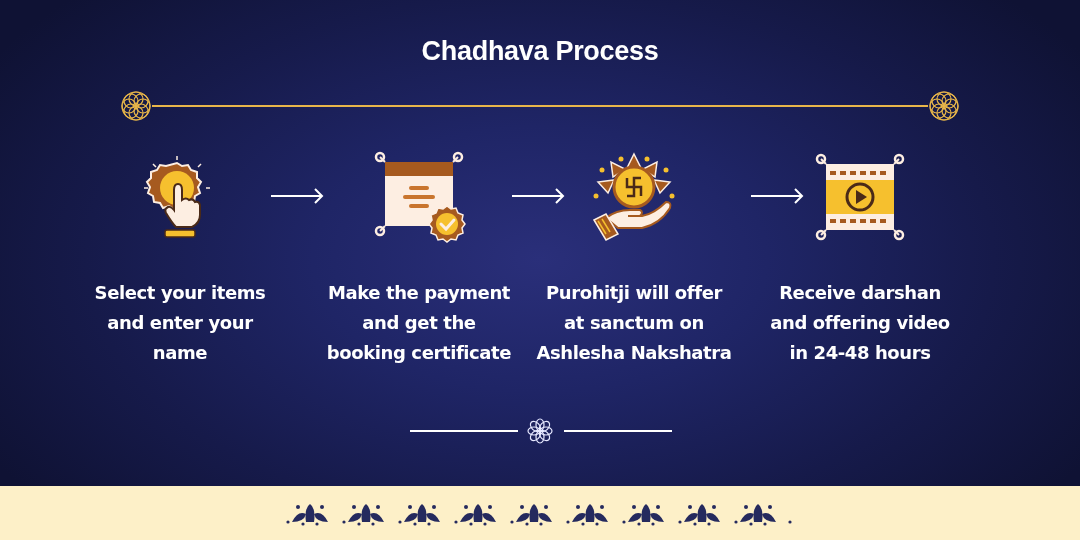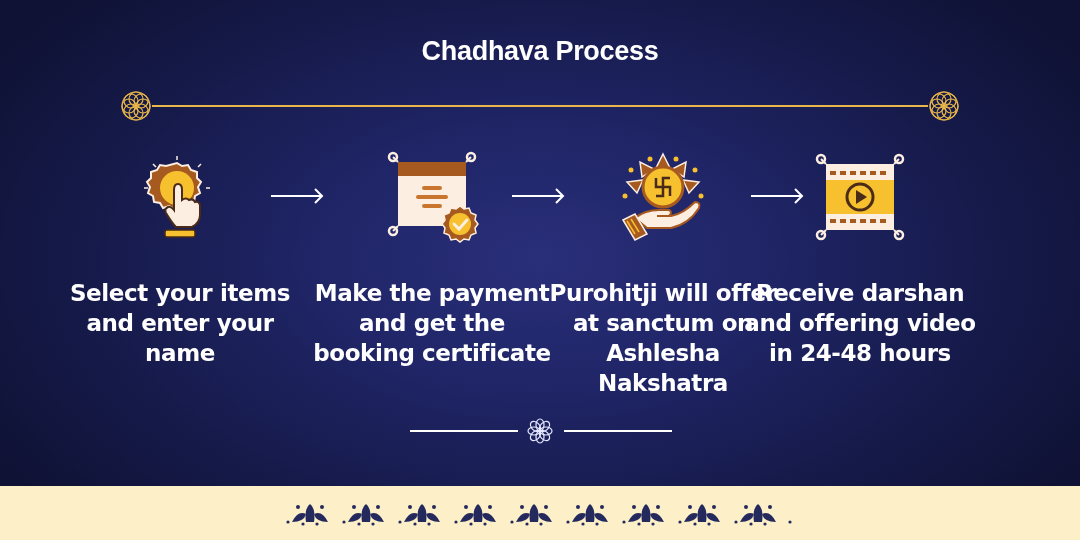--- a/index.html
+++ b/index.html
@@ -18,21 +18,21 @@
   .top-divider { position: absolute; top: 90px; left: 120px; width: 840px; height: 32px; }
   .top-divider .line { position: absolute; left: 32px; right: 32px; top: 15px; height: 1.5px; background: #e8b64a; }
   .rosette { position: absolute; top: 0; width: 32px; height: 32px; }
   .rosette.left { left: 0; }
   .rosette.right { right: 0; }
 
   .steps { position: absolute; top: 150px; left: 0; width: 1080px; height: 230px; }
   .step { position: absolute; top: 0; width: 240px; text-align: center; }
   .step .icon { width: 100px; height: 100px; margin: 0 auto; display: block; }
   .step .label {
-    margin-top: 28px; color: #ffffff; font-weight: bold; font-size: 23px;
+    margin-top: 28px; color: #ffffff; font-weight: bold; font-size: 18px;
     line-height: 30px; font-family: "DejaVu Sans", sans-serif; letter-spacing: -0.4px;
     white-space: pre-line;
   }
   .arrow { position: absolute; top: 186px; width: 54px; height: 20px; }
 
   .bottom-divider { position: absolute; top: 415px; left: 410px; width: 262px; height: 30px; }
   .bottom-divider .l1 { position: absolute; left: 0; width: 108px; top: 15px; height: 1.5px; background: #ffffff; }
   .bottom-divider .l2 { position: absolute; right: 0; width: 108px; top: 15px; height: 1.5px; background: #ffffff; }
   .bottom-divider svg { position: absolute; left: 117px; top: 3px; }
 
@@ -96,21 +96,21 @@
     <div class="label">Select your items
 and enter your
 name</div>
   </div>
 
   <svg class="arrow" style="left:271px; top:36px;" viewBox="0 0 54 20">
     <line x1="0" y1="10" x2="51" y2="10" stroke="#ffffff" stroke-width="2"></line>
     <polyline points="44,3 51,10 44,17" fill="none" stroke="#ffffff" stroke-width="2"></polyline>
   </svg>
 
-  <div class="step" style="left:312px;text-align:center;">
+  <div class="step" style="left:299px;text-align:center;">
     <svg class="icon" viewBox="0 0 100 100">
       <rect x="16" y="12" width="68" height="64" fill="#fdeee2"></rect>
       <rect x="16" y="12" width="68" height="14" fill="#a65a1f"></rect>
       <g fill="none" stroke="#fdeee2" stroke-width="2">
         <line x1="16" y1="12" x2="11" y2="7"></line>
           <line x1="84" y1="12" x2="89" y2="7"></line>
         <line x1="16" y1="76" x2="11" y2="81"></line>
       </g>
       <circle cx="11" cy="7" r="4" fill="none" stroke="#fdeee2" stroke-width="2.5"></circle>
       <circle cx="89" cy="7" r="4" fill="none" stroke="#fdeee2" stroke-width="2.5"></circle>
@@ -125,21 +125,21 @@
     <div class="label">Make the payment
 and get the
 booking certificate</div>
   </div>
 
   <svg class="arrow" style="left:512px; top:36px;" viewBox="0 0 54 20">
     <line x1="0" y1="10" x2="51" y2="10" stroke="#ffffff" stroke-width="2"></line>
     <polyline points="44,3 51,10 44,17" fill="none" stroke="#ffffff" stroke-width="2"></polyline>
   </svg>
 
-  <div class="step" style="left:543px;">
+  <div class="step" style="left:514px;">
     <svg class="icon" viewBox="0 0 100 100">
       <g fill="#a65a1f" stroke="#fdeee2" stroke-width="1.5">
         <path d="M50 4 l7 14 -14 0z"></path>
         <path d="M73 12 l-2 15 -12-8z"></path>
         <path d="M86 32 l-10 11 -6-13z"></path>
         <path d="M27 12 l2 15 12-8z"></path>
         <path d="M14 32 l10 11 6-13z"></path>
       </g>
       <g fill="#f6c02e">
         <circle cx="37" cy="9" r="2.5"></circle>

